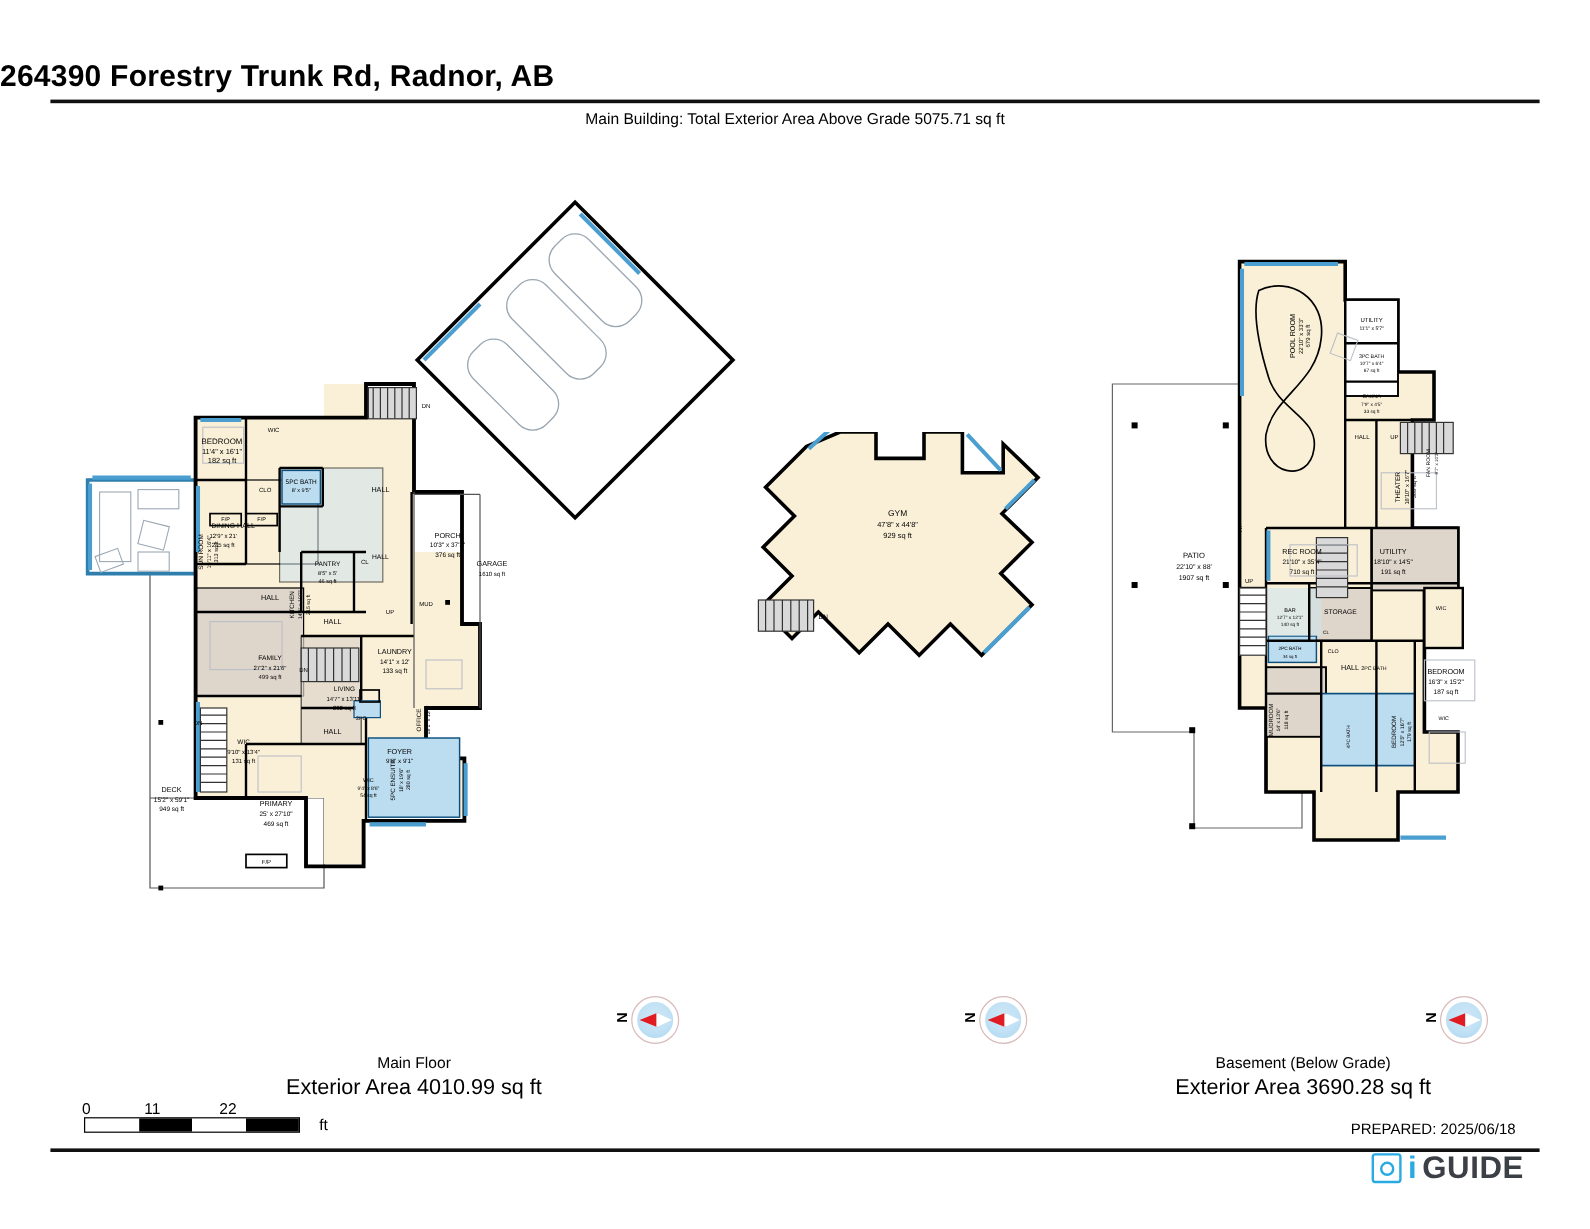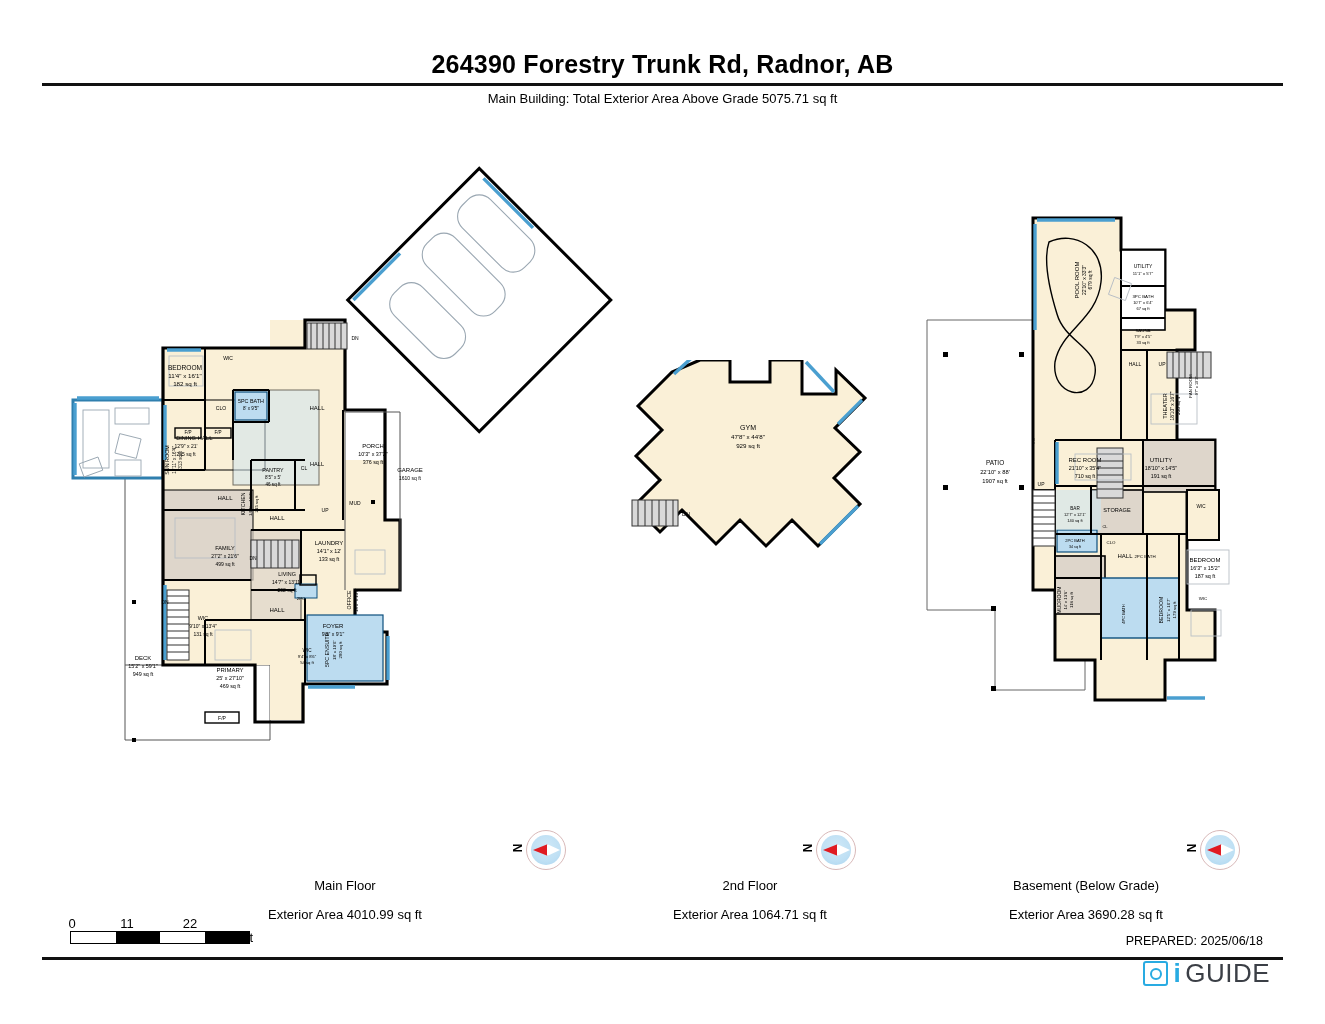--- a/index.html
+++ b/index.html
@@ -1,51 +1,51 @@
 <!DOCTYPE html>
 <html><head>
 <meta charset="utf-8">
 <style>
   html,body{margin:0;padding:0;background:#fff;}
   body{width:1325px;height:1024px;position:relative;font-family:"Liberation Sans",sans-serif;color:#000;overflow:hidden;}
 
   .page{position:absolute;inset:0;}
 
   
-  .title{position:absolute;top:50px;left:0;width:100%;text-align:center;
+  .title{position:absolute;top:50px;left:0;width:100%;
          font-size:25px;font-weight:bold;letter-spacing:.2px;}
   .rule-top{position:absolute;top:83px;left:42px;width:1241px;height:3px;background:#111;}
   .subtitle{position:absolute;top:91px;left:0;width:100%;text-align:center;font-size:13px;}
 
   
   .rule-bot{position:absolute;top:957px;left:42px;width:1241px;height:3px;background:#111;}
   .disclaimer{position:absolute;top:966px;left:55px;width:1000px;font-size:11.5px;line-height:1.3;}
   .prepared{position:absolute;top:934px;right:62px;font-size:12.5px;margin-left:20px;}
 
   
   .scalewrap{position:absolute;left:70px;top:916px;width:180px;}
   .scale-nums{position:relative;height:15px;font-size:13px;}
   .scale-nums span{position:absolute;top:0;transform:translateX(-50%);}
   .scale-bar{position:relative;height:11px;border:1.5px solid #000;display:flex;background:#fff;}
   .scale-bar i{display:block;height:100%;flex:1;}
   .scale-bar i.on{background:#000;}
-  .scale-ft{position:absolute;left:176px;top:14px;font-size:13px;}
+  .scale-ft{position:absolute;left:196px;top:14px;font-size:13px;}
 
   
   .iguide{position:absolute;right:55px;top:958px;display:flex;align-items:center;gap:5px;}
   .iguide .mark{width:21px;height:21px;border:2.5px solid #29ABE2;border-radius:3px;
       display:flex;align-items:center;justify-content:center;}
   .iguide .mark b{display:block;width:8px;height:8px;border:2px solid #29ABE2;border-radius:50%;}
   .iguide .wordi{font-size:26px;color:#29ABE2;font-weight:bold;letter-spacing:-.5px;}
-  .iguide .word{font-size:26px;color:#3b3f46;font-weight:normal;letter-spacing:.5px;}
+  .iguide .word{font-size:26px;color:#3b3f46;font-weight:bold;letter-spacing:.5px;}
 
   
   .caption{position:absolute;text-align:center;width:300px;}
   .caption .nm{font-size:13px;font-weight:normal;}
-  .caption .ar{font-size:13px;margin-top:14px;}
+  .caption .ar{font-size:18px;margin-top:3px;}
 
   
   .compass{position:absolute;width:40px;height:40px;}
   .compass .ring{position:absolute;inset:0;border:1.4px solid #d8b9b9;border-radius:50%;}
   .compass .disc{position:absolute;left:5px;top:5px;width:30px;height:30px;border-radius:50%;
      background:radial-gradient(circle at 50% 40%,#cfe8f7 0%,#bfe0f4 60%,#a9d4ef 100%);}
   .compass .arrow{position:absolute;left:7px;top:14px;width:0;height:0;
      border-top:6px solid transparent;border-bottom:6px solid transparent;border-right:15px solid #e01b22;}
   .compass .arrow2{position:absolute;left:21px;top:14px;width:0;height:0;
      border-top:6px solid transparent;border-bottom:6px solid transparent;border-left:13px solid #ffffff;}
@@ -442,24 +442,20 @@
     <div class="ar">Exterior Area 4010.99 sq ft</div>
   </div>
 
   <div class="compass" style="left:816px;top:830px;">
     <div class="ring"></div>
       <div class="disc"></div>
     <div class="arrow"></div>
     <div class="arrow2"></div>
     <div class="nlab">N</div>
   </div>
-  <div class="caption" style="left:600px;top:878px;">
-    <div class="nm">2nd Floor</div>
-    <div class="ar">Exterior Area 1064.71 sq ft</div>
-  </div>
 
   <div class="compass" style="left:1200px;top:830px;">
     <div class="ring"></div>
       <div class="disc"></div>
     <div class="arrow"></div>
     <div class="arrow2"></div>
     <div class="nlab">N</div>
   </div>
   <div class="caption" style="left:936px;top:878px;text-align:center;">
     <div class="nm">Basement (Below Grade)</div>

